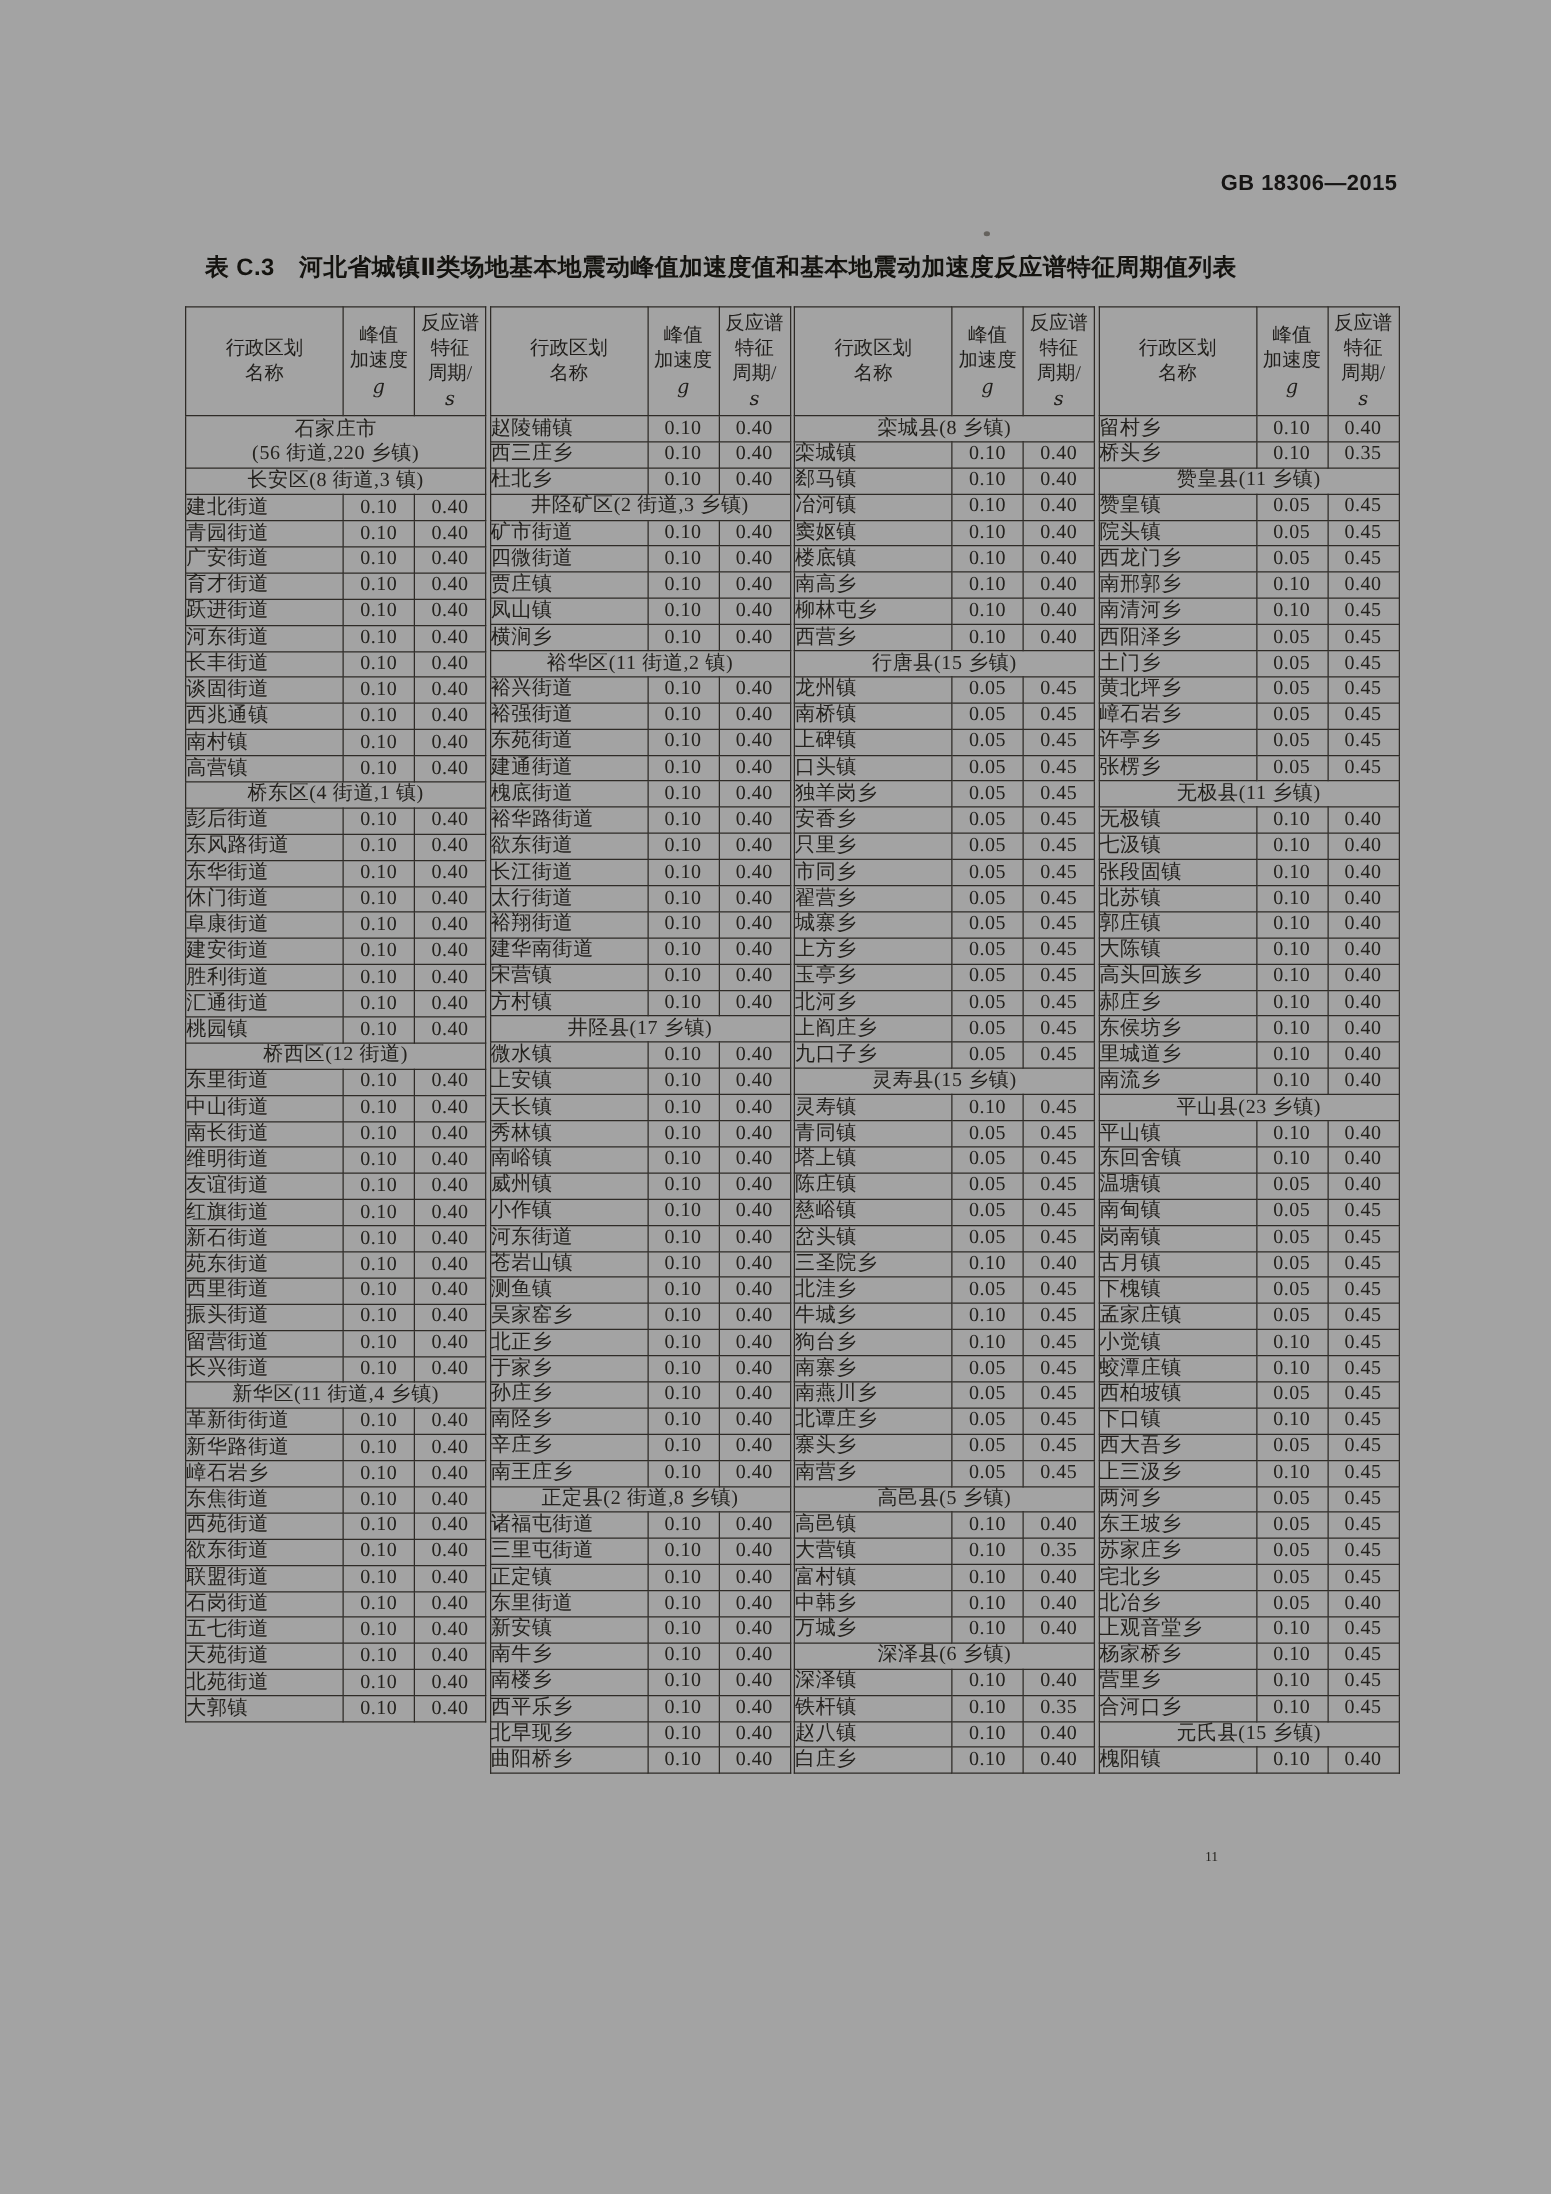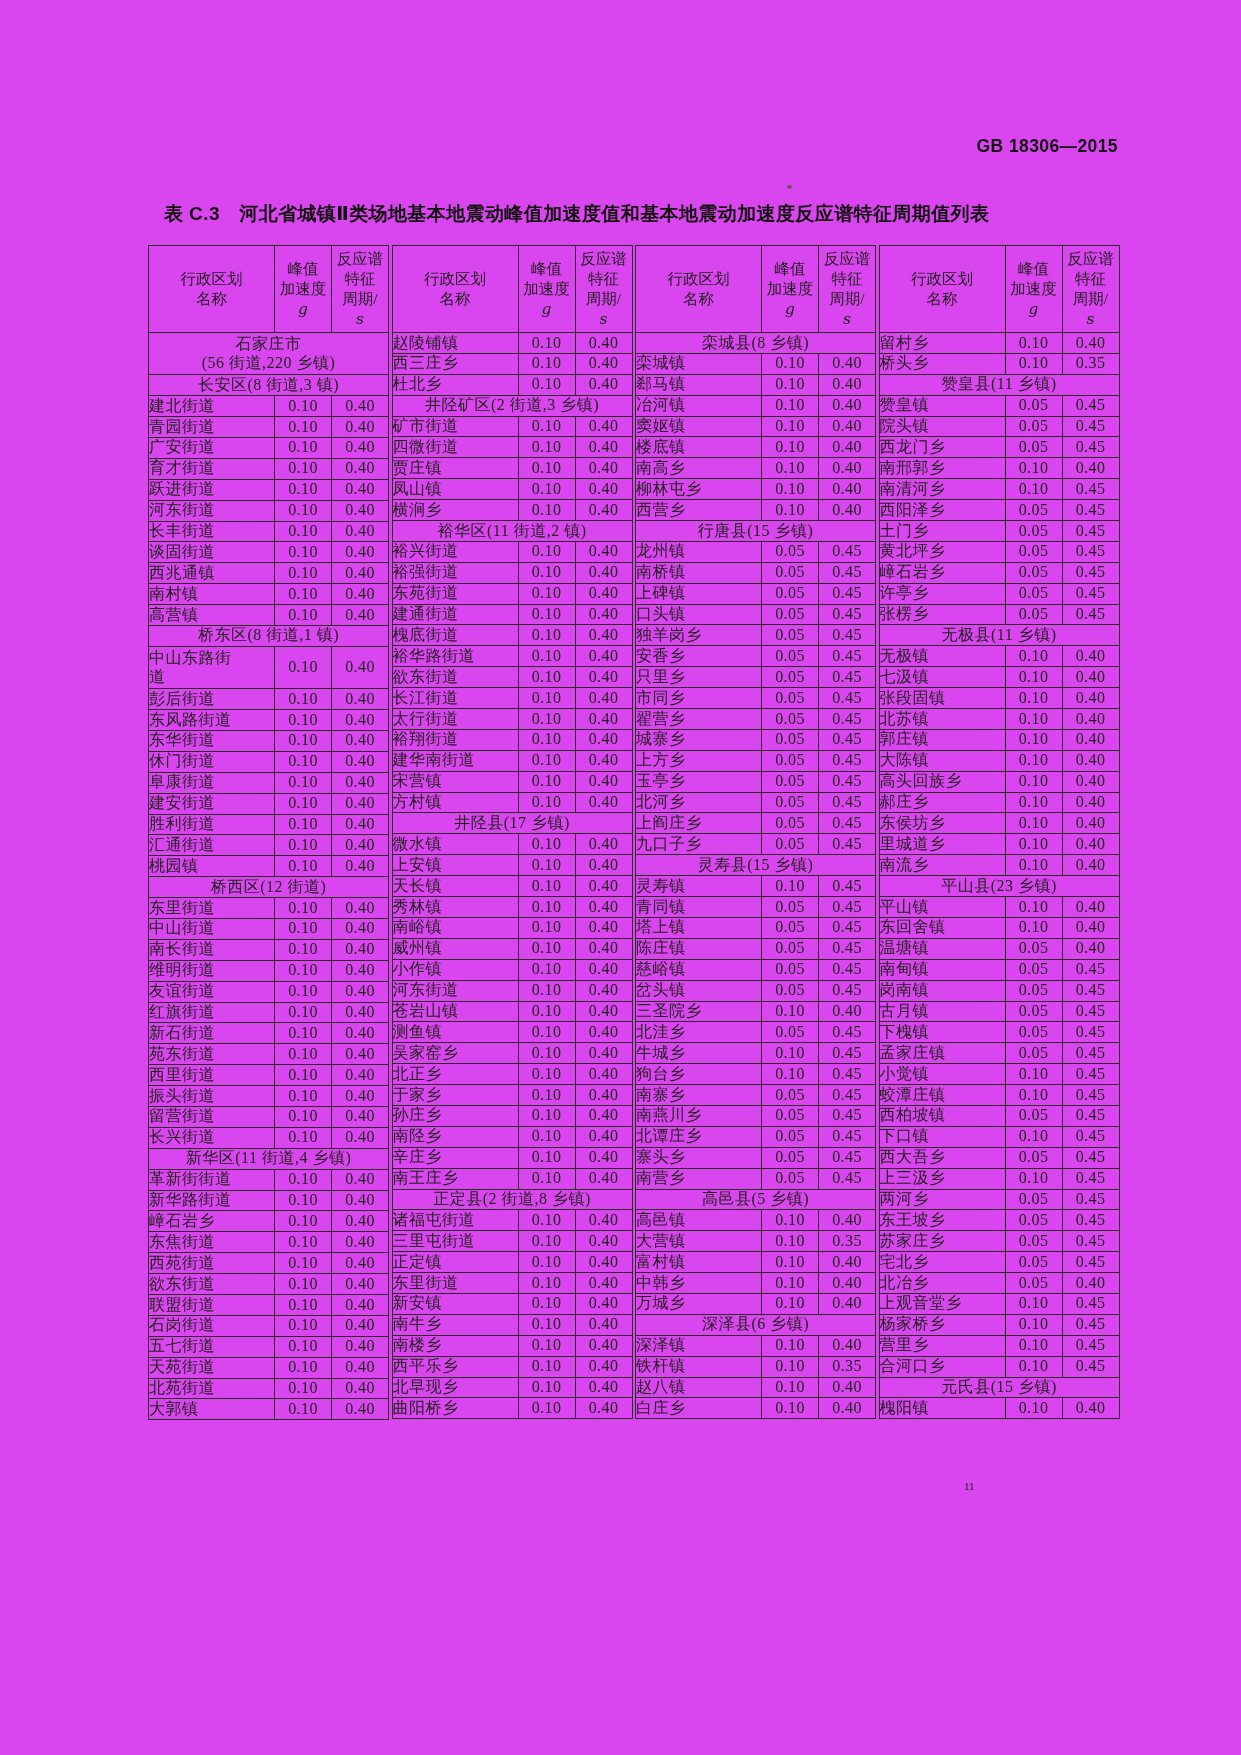--- a/index.html
+++ b/index.html
@@ -1,18 +1,18 @@
 <!DOCTYPE html>
 <html><head>
 <meta charset="utf-8">
 <style>
   html,body { margin:0; padding:0; background:#e8e8e6; }
   .page {
     position:relative; width:1241px; height:1755px;
-    background:#d946ef; margin:0 auto; overflow:hidden;
+    background:#a3a3a3; margin:0 auto; overflow:hidden;
     font-family:"Liberation Serif","DejaVu Serif",serif; color:#1d1c1a;
   }
   .doc-number {
     position:absolute; top:136px; right:123px;
     font-family:"Liberation Sans","DejaVu Sans",sans-serif;
     font-size:17.5px; font-weight:600; letter-spacing:.4px; color:#161514;
   }
   .caption {
     position:absolute; top:201px; left:164px; white-space:nowrap;
     font-family:"Liberation Sans","DejaVu Sans",sans-serif;
@@ -132,27 +132,21 @@
             <td class="name-cell">南村镇</td>
             <td class="num-cell">0.10</td>
             <td class="num-cell">0.40</td>
           </tr>
           <tr class="data-row u1">
             <td class="name-cell">高营镇</td>
             <td class="num-cell">0.10</td>
             <td class="num-cell">0.40</td>
           </tr>
           <tr class="group-row u1">
-            <td colspan="3">桥东区(8 街道,1 镇)</td>
-          </tr>
-          <tr class="data-row u2">
-            <td class="name-cell">中山东路街
-道</td>
-            <td class="num-cell">0.10</td>
-            <td class="num-cell">0.40</td>
+            <td colspan="3">桥东区(4 街道,1 镇)</td>
           </tr>
           <tr class="data-row u1">
             <td class="name-cell">彭后街道</td>
             <td class="num-cell">0.10</td>
             <td class="num-cell">0.40</td>
           </tr>
           <tr class="data-row u1">
             <td class="name-cell">东风路街道</td>
             <td class="num-cell">0.10</td>
             <td class="num-cell">0.40</td>

